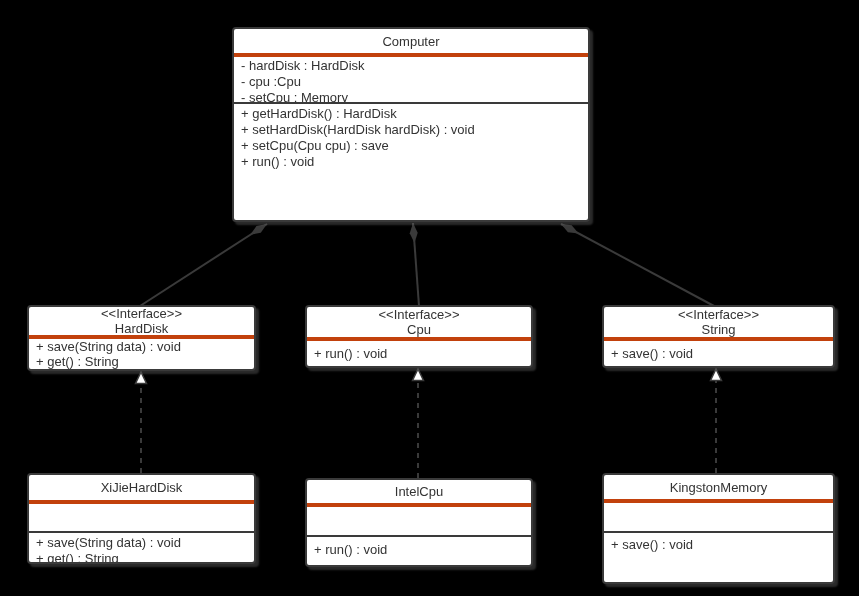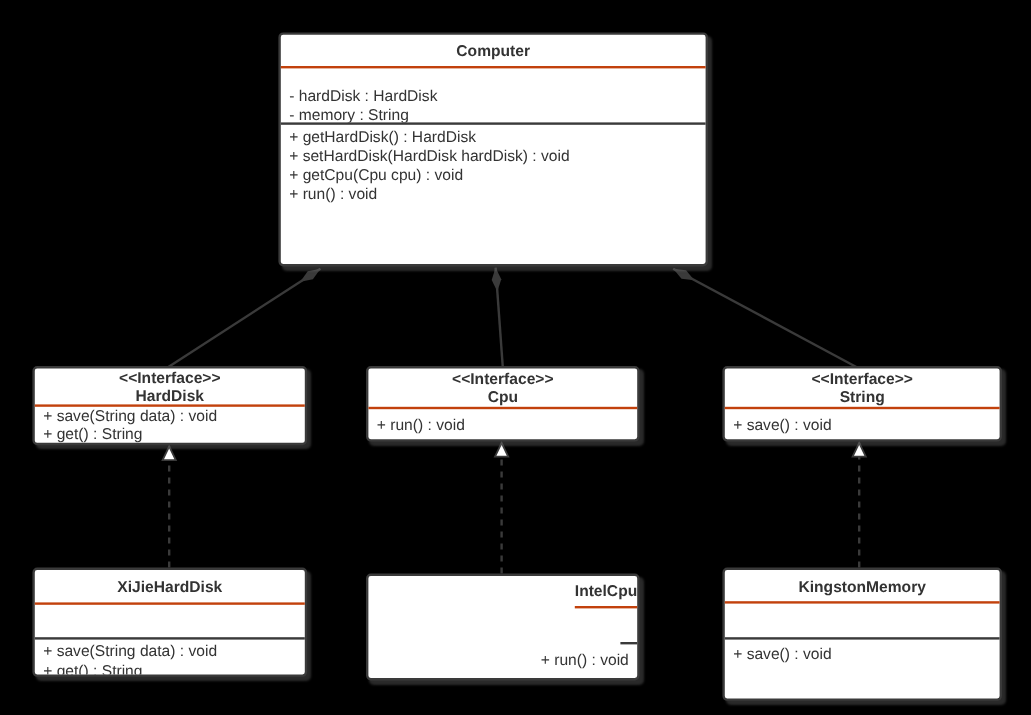--- a/index.html
+++ b/index.html
@@ -29,26 +29,26 @@
     position: absolute;
     background: #ffffff;
     border: 2px solid #3a3a3a;
     border-radius: 4px;
     box-shadow: 3px 3px 2px rgba(120,120,120,0.35);
     display: flex;
     flex-direction: column;
     font-size: 13px;
   }
   .box-title {
-    border-bottom: 2px solid #c2410c;
+    border-bottom: 4px solid #c2410c;
     display: flex;
     flex-direction: column;
     align-items: center;
     justify-content: center;
-    font-weight: bold;
+    font-weight: normal;
     text-align: center;
     line-height: 15px;
     flex: none;
   }
   .box-section {
     border-bottom: 2px solid #3a3a3a;
     padding: 2px 7px 0 7px;
     overflow: hidden;
     flex: none;
   }
@@ -91,28 +91,29 @@
     <g>
       <line class="dashed" x1="418" y1="478" x2="418" y2="369" marker-end="url(#triangle)"></line>
     </g>
     <g>
       <line class="dashed" x1="716" y1="473" x2="716" y2="369" marker-end="url(#triangle)"></line>
     </g>
   </svg>
 
   <div class="uml-box" style="left:232px; top:27px; width:358px; height:195px;">
     <div class="box-title" style="height:28px;">Computer</div>
-    <div class="box-section" style="height:47px; padding-top:15px;">
+    <div class="box-section" style="height:47px; padding-top:1px;">
         <div class="member">- hardDisk : HardDisk</div>
-        <div class="member">- memory : String</div>
+        <div class="member">- cpu :Cpu</div>
+        <div class="member">- setCpu : Memory</div>
       </div>
     <div class="box-section">
         <div class="member">+ getHardDisk() : HardDisk</div>
         <div class="member">+ setHardDisk(HardDisk hardDisk) : void</div>
-        <div class="member">+ getCpu(Cpu cpu) : void</div>
+        <div class="member">+ setCpu(Cpu cpu) : save</div>
         <div class="member">+ run() : void</div>
       </div>
   </div>
 
   <div class="uml-box" style="left:27px; top:305px; width:229px; height:66px;">
     <div class="box-title" style="height:32px;">
       <div>&lt;&lt;Interface&gt;&gt;</div>
       <div>HardDisk</div>
     </div>
     <div class="box-section tight" style="padding-top:0;">
@@ -143,21 +144,21 @@
 
   <div class="uml-box" style="left:27px; top:473px; width:229px; height:91px;">
     <div class="box-title" style="height:29px;">XiJieHardDisk</div>
     <div class="box-section" style="height:29px;"></div>
     <div class="box-section">
         <div class="member">+ save(String data) : void</div>
         <div class="member">+ get() : String</div>
       </div>
   </div>
 
-  <div class="uml-box" style="left:305px; top:478px; width:228px; height:89px;align-items:flex-end;">
+  <div class="uml-box" style="left:305px; top:478px; width:228px; height:89px;">
     <div class="box-title" style="height:27px;">IntelCpu</div>
     <div class="box-section" style="height:30px;"></div>
     <div class="box-section pad-top">
         <div class="member">+ run() : void</div>
       </div>
   </div>
 
   <div class="uml-box" style="left:602px; top:473px; width:233px; height:111px;">
     <div class="box-title" style="height:28px;">KingstonMemory</div>
     <div class="box-section" style="height:30px;"></div>

